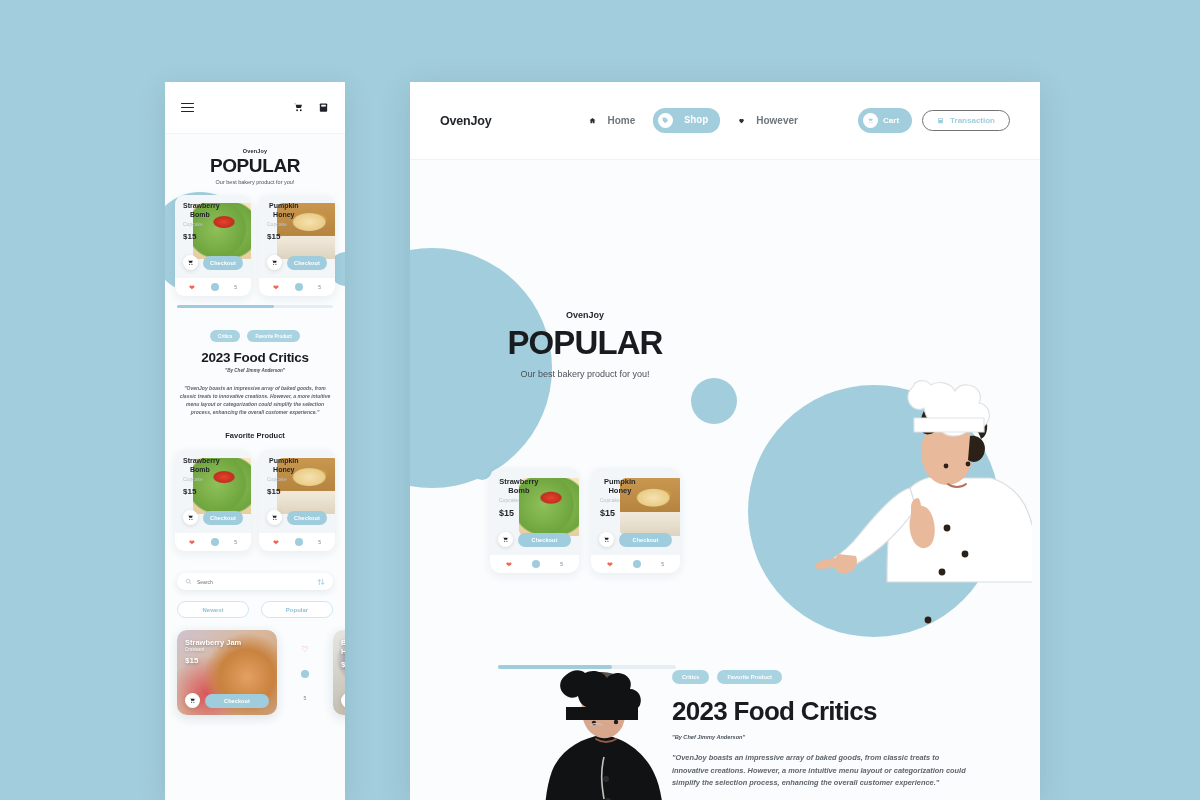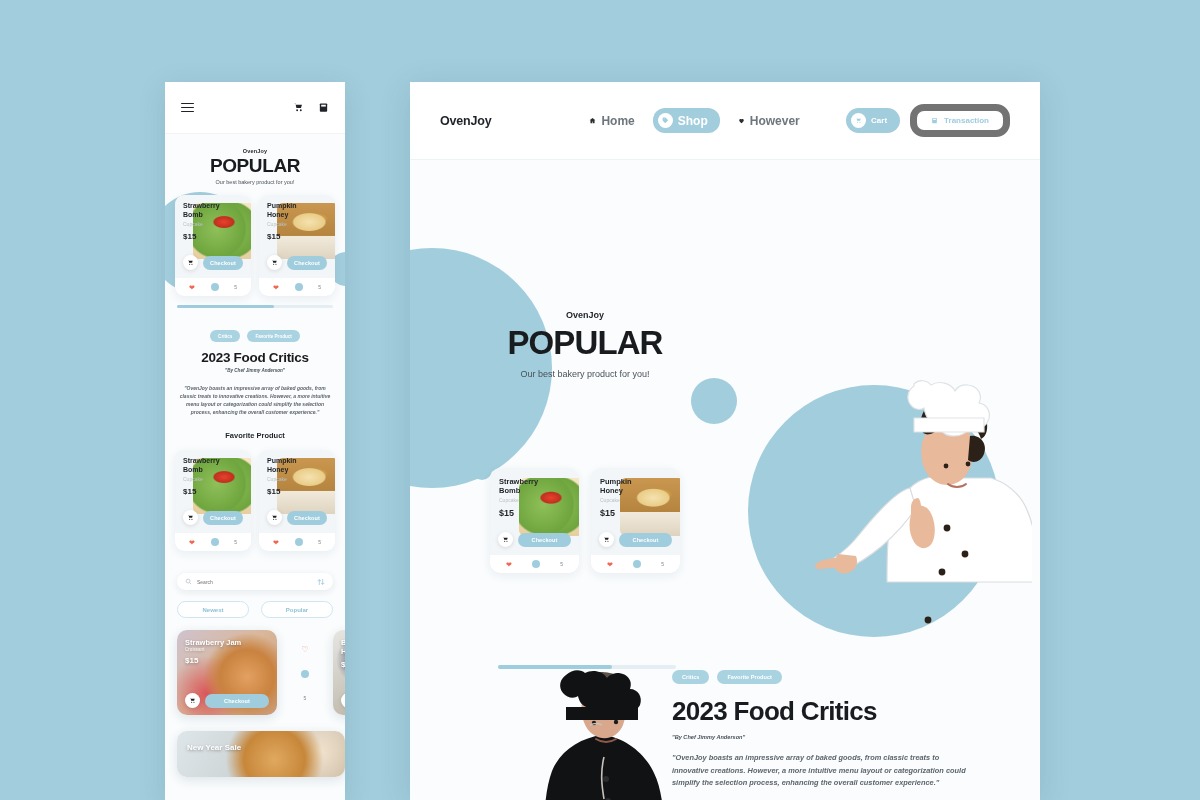--- a/index.html
+++ b/index.html
@@ -53,21 +53,21 @@
   
   .pcard {
     background: #f2f6f8;
     border-radius: 9px;
     position: relative;
     overflow: hidden;
     box-shadow: 0 3px 10px rgba(40,80,100,.08);
     flex: 1 1 0;
   }
   .pcard-top { position: relative; height: 62px; padding: 7px 8px 0 8px; }
-  .p-name { font-size: 7px; font-weight: 700; color: #1f2328; line-height: 1.22; position: relative; z-index: 3; max-width: 56%; }
+  .p-name { font-size: 7px; font-weight: 700; color: #1f2328; line-height: 1.22; position: relative; z-index: 3; max-width: 56%; text-align: center; }
   .p-cat { font-size: 5px; color: #b9c2c8; margin-top: 2px; position: relative; z-index: 3; }
   .p-price { font-size: 8px; font-weight: 800; color: #1f2328; margin-top: 5px; position: relative; z-index: 3; }
   .p-photo {
     position: absolute; right: -4px; top: 8px;
     width: 62px; height: 56px; z-index: 2;
     border-radius: 6px;
   }
   .cake-straw { background:
       radial-gradient(ellipse 16px 9px at 50% 34%, #e8422c 0%, #c0301f 60%, rgba(192,48,31,0) 72%),
       radial-gradient(circle at 38% 46%, #8fc05a 0%, #6fa53e 58%, rgba(111,165,62,0) 62%),
@@ -175,48 +175,48 @@
   }
   .d-nav {
     position: relative; z-index: 10;
     height: 78px; background: #fff;
     display: flex; align-items: center; padding: 0 30px;
     border-bottom: 1px solid #eef3f5;
   }
   .d-logo { font-size: 12.5px; font-weight: 800; color: #1f2328; letter-spacing: -.2px; }
   .d-nav-center { display: flex; align-items: center; gap: 12px; margin-left: 92px; }
   .nav-item {
-    display: flex; align-items: center; gap: 5px;
-    font-size: 12px; font-weight: 600; color: #6d767d; cursor: pointer;
+    display: flex; align-items: center; gap: 11px;
+    font-size: 10px; font-weight: 600; color: #6d767d; cursor: pointer;
     padding: 4px 6px; border-radius: 12px;
   }
   .nav-item .nv-ic { color: #2a2f34; display: flex; }
   .nav-item.active {
-    background: #a2cddc; color: #fff; padding: 5px 12px 5px 5px;
+    background: #a2cddc; color: #fff; padding: 5px 12px 5px 5px; font-family: Liberation Mono, monospace;
   }
   .nav-item.active .nv-ic {
     background: #fff; color: #9fcddd;
     width: 15px; height: 15px; border-radius: 50%;
     display: flex; align-items: center; justify-content: center;
   }
   .d-nav-right { margin-left: auto; display: flex; align-items: center; gap: 10px; }
   .btn-cart {
     display: flex; align-items: center; gap: 5px;
     background: #a2cddc; color: #fff; border: none; cursor: pointer;
     padding: 5px 13px 5px 5px; border-radius: 14px;
     font-size: 8px; font-weight: 700; font-family: inherit;
   }
   .btn-cart .bc-ic {
     background: #fff; color: #9fcddd; width: 15px; height: 15px; border-radius: 50%;
     display: flex; align-items: center; justify-content: center;
   }
   .btn-trans {
     display: flex; align-items: center; gap: 6px;
     background: #fff; color: #9fcddd; cursor: pointer;
-    border: 7px solid #737373; padding: 5px 14px; border-radius: 14px;
+    border: 1px solid #737373; padding: 5px 14px; border-radius: 14px;
     font-size: 8px; font-weight: 700; font-family: inherit;
   }
 
   .d-body { position: relative; height: 640px; }
   .d-blob-lg {
     position: absolute; left: -98px; top: 88px;
     width: 240px; height: 240px; border-radius: 50%;
     background: #a2cddc; z-index: 0;
   }
   .d-blob-sm {
@@ -447,23 +447,20 @@
           <div class="wc-bottom">
             <span class="cart-circle">
               <svg width="7" height="7" viewBox="0 0 24 24" fill="#1f2328">
                   <path d="M7 18a2 2 0 104 0 2 2 0 00-4 0zm8 0a2 2 0 104 0 2 2 0 00-4 0zM3 3h2.2l2.3 10.2h9.9l2.1-7.2H7.1"></path>
                 </svg>
             </span>
           </div>
         </div>
       </div>
 
-      <div class="m-banner">
-        <div class="bt">New Year Sale</div>
-      </div>
     </div>
   </div>
 
   <div class="desktop">
 
     <div class="d-nav">
       <div class="d-logo">OvenJoy</div>
 
       <div class="d-nav-center">
         <div class="nav-item">

